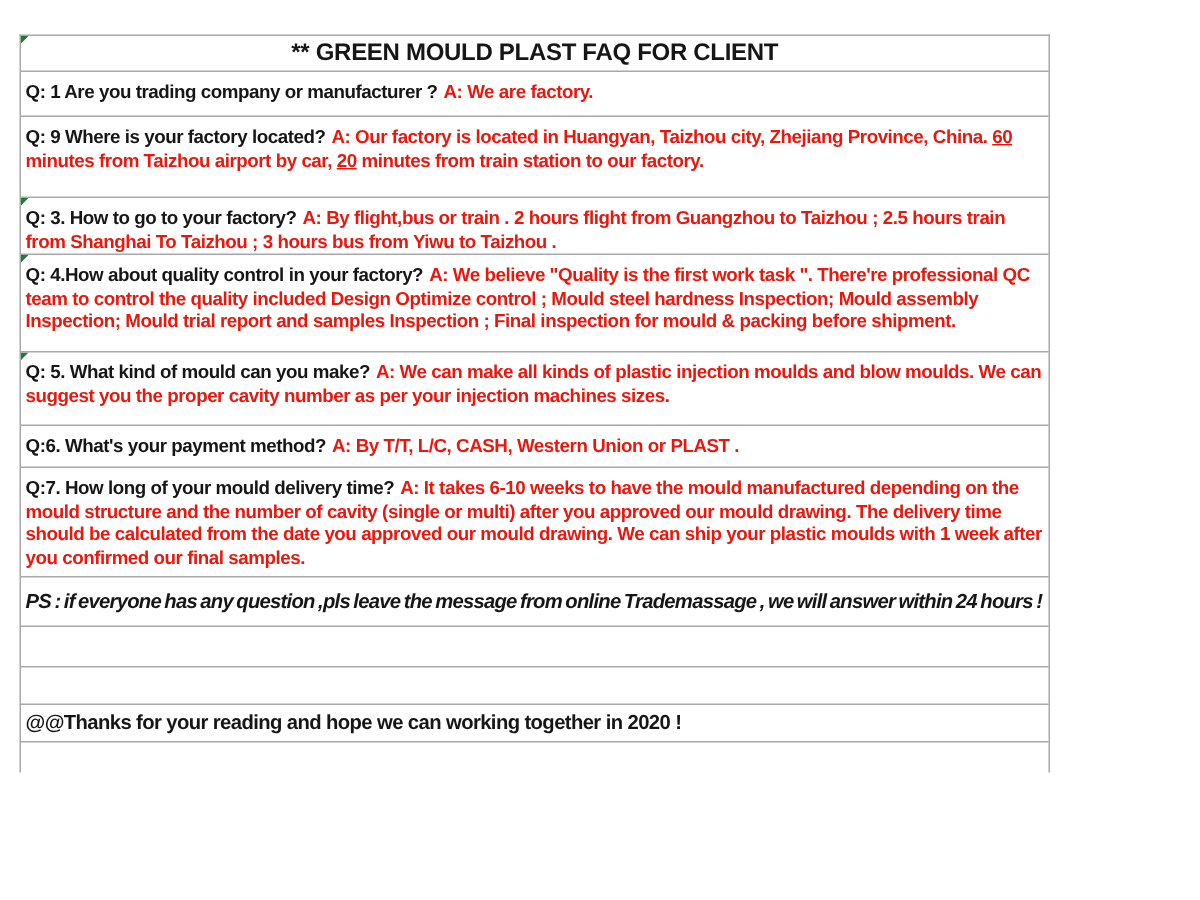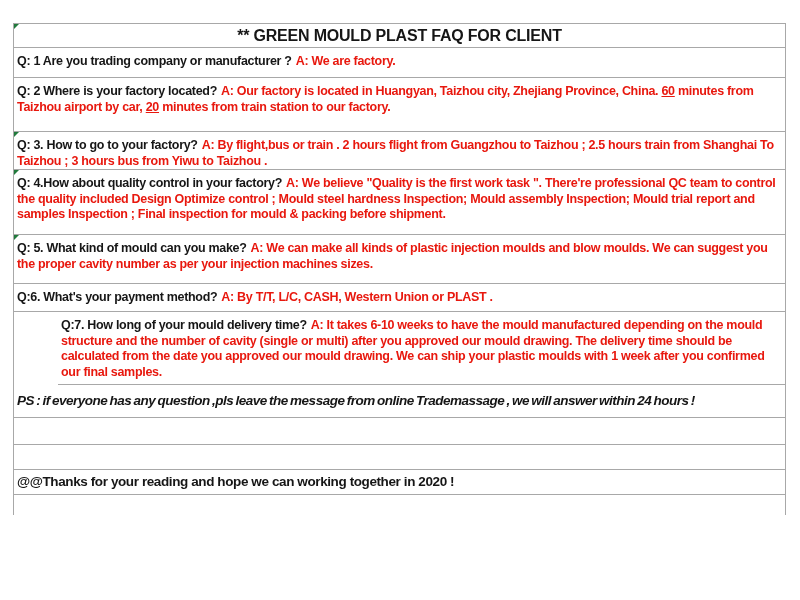--- a/index.html
+++ b/index.html
@@ -2,21 +2,21 @@
 <html><head>
 <meta charset="utf-8">
 <style>
   html,body{margin:0;padding:0;}
   body{
     width:800px;height:600px;background:#ffffff;position:relative;
     font-family:"Liberation Sans","DejaVu Sans",sans-serif;
     overflow:hidden;
   }
   .sheet{
-    position:absolute;left:13px;top:23px;width:773px;
+    position:absolute;left:13px;top:23px;width:687px;
     border:1px solid #a8a8a8;border-bottom:none;
     box-sizing:border-box;background:#ffffff;
   }
   .row{
     position:relative;box-sizing:border-box;
     border-bottom:1px solid #a8a8a8;
     padding:6px 3px 0 3px;
     overflow:hidden;
   }
   .row.last{border-bottom:none;}
@@ -43,41 +43,41 @@
     min-height:25px;font-size:13.5px;font-weight:bold;color:#161616;
     letter-spacing:-0.4px;padding-top:4px;white-space:nowrap;
   }
   .empty-row{min-height:26px;}
   .h30{min-height:30px;}
   .h54{min-height:54px;}
   .h37{min-height:37px;}
   .h65{min-height:65px;}
   .h49{min-height:49px;}
   .h28{min-height:28px;}
-  .h73{min-height:73px;margin-left:44px;}
+  .h73{min-height:73px;}
   .h27{min-height:27px;}
   .h25{min-height:25px;}
   .h20{min-height:20px;}
 </style>
 </head>
 <body>
 
 <div class="sheet">
 
   <div class="row title-row">
     <span class="tri"></span>
     <span>** GREEN MOULD PLAST FAQ FOR CLIENT</span>
   </div>
 
   <div class="row qrow h30">
     <span class="q">Q: 1 Are you trading company or manufacturer ?</span><span class="a">A: We are factory.</span>
   </div>
 
   <div class="row qrow h54">
-    <span class="q">Q: 2 Where is your factory located?</span><span class="a"><span>A: Our factory is located in Huangyan, Taizhou city, Zhejiang Province, China. </span><span class="u">60</span><span> minutes from Taizhou airport by car, </span><span class="u">20</span><span> minutes from train station to our factory.</span></span>
+    <span class="q">Q: 9 Where is your factory located?</span><span class="a"><span>A: Our factory is located in Huangyan, Taizhou city, Zhejiang Province, China. </span><span class="u">60</span><span> minutes from Taizhou airport by car, </span><span class="u">20</span><span> minutes from train station to our factory.</span></span>
   </div>
 
   <div class="row qrow h37">
     <span class="tri"></span>
     <span class="q">Q: 3. How to go to your factory?</span><span class="a">A: By flight,bus or train . 2 hours flight from Guangzhou to Taizhou ; 2.5 hours train from Shanghai To Taizhou ; 3 hours bus from Yiwu to Taizhou .</span>
   </div>
 
   <div class="row qrow h65">
     <span class="tri"></span>
     <span class="q">Q: 4.How about quality control in your factory?</span><span class="a">A: We believe "Quality is the first work task ". There're professional QC team to control the quality included Design Optimize control ; Mould steel hardness Inspection; Mould assembly Inspection; Mould trial report and samples Inspection ; Final inspection for mould &amp; packing before shipment.</span>

